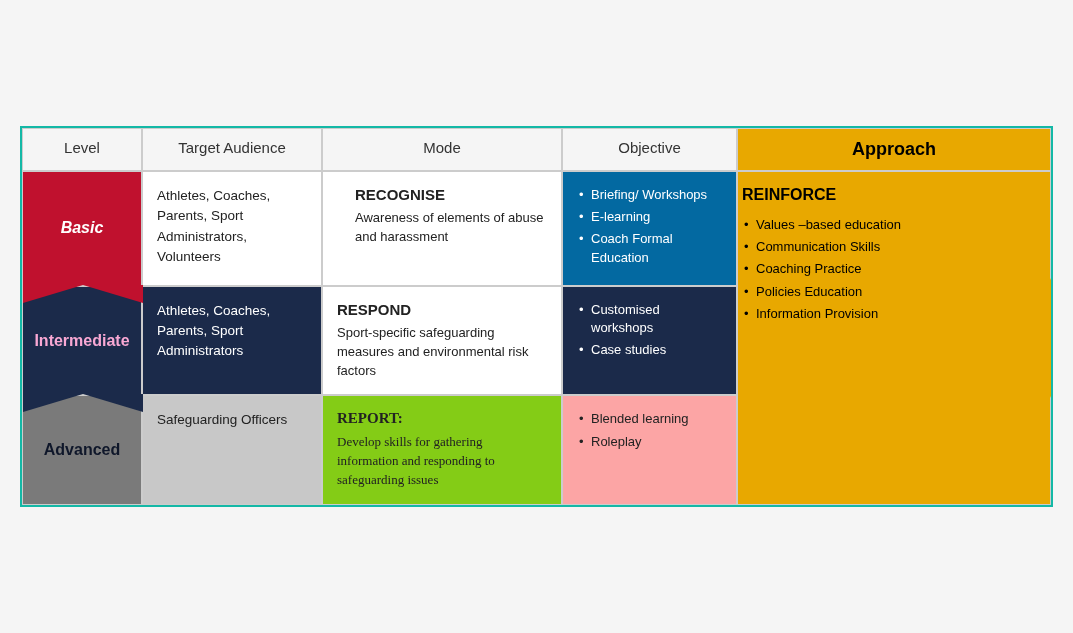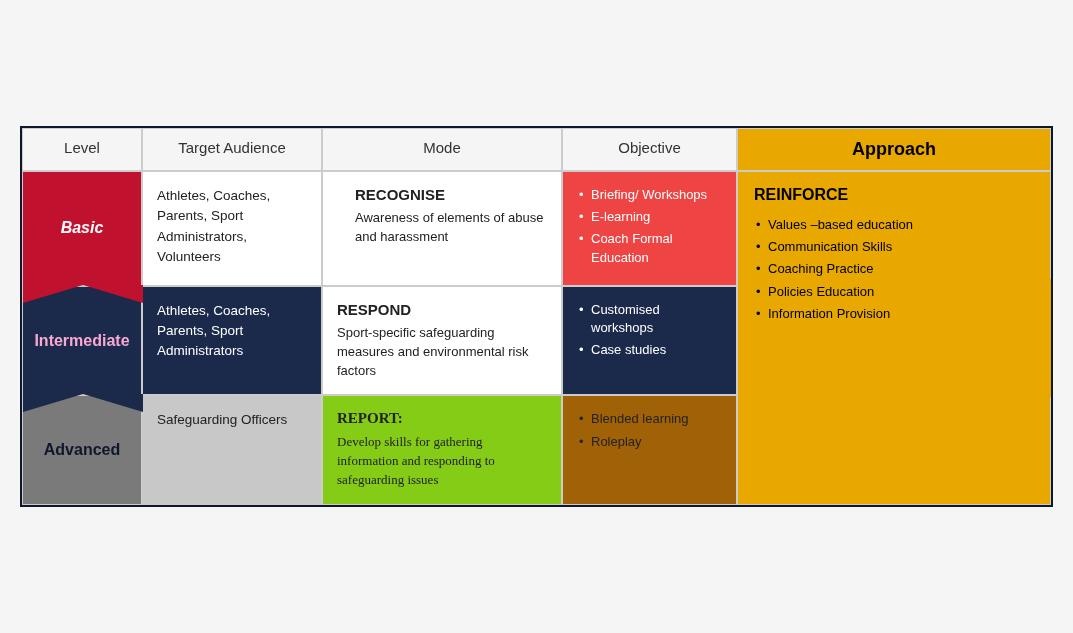--- a/index.html
+++ b/index.html
@@ -7,21 +7,21 @@
       font-family: Arial, sans-serif;
       background: #f5f5f5;
       display: flex;
       justify-content: center;
       align-items: center;
       min-height: 100vh;
       padding: 20px;
     }
     .table-wrapper {
       width: 1033px;
-      border: 2px solid #0f172a;
+      border: 2px solid #14b8a6;
       background: white;
       position: relative;
       overflow: hidden;
     }
     .grid {
       display: grid;
       grid-template-columns: 120px 180px 240px 175px 1fr;
       width: 100%;
     }
 
@@ -90,28 +90,28 @@
     }
 
     .cell-objective-basic { background: #fff; padding-left: 32px; }
     .cell-objective-inter { background: #fff; }
     .cell-objective-adv { background: #84cc16; font-family: Liberation Serif, serif; }
 
     .cell-audience-basic { background: #fff; }
     .cell-audience-inter { background: #1b2a4a; color: white; }
     .cell-audience-adv { background: #c8c8c8; }
 
-    .cell-mode-basic { background: #ef4444; color: white; }
+    .cell-mode-basic { background: #0369a1; color: white; }
     .cell-mode-inter { background: #1b2a4a; color: white; }
     .cell-mode-adv { background: #b0b0b0; }
 
     .approach-cell {
       background: #e8a800;
       border: 1px solid #ccc;
-      padding: 14px 16px;
+      padding: 14px 4px;
       grid-row: 2 / 5;
       position: relative;
     }
 
     .obj-title {
       font-weight: bold;
       font-size: 15px;
       margin-bottom: 6px;
     }
     .obj-body {
@@ -244,21 +244,21 @@
     <div class="level-advanced">
       <span>Advanced</span>
     </div>
     <div class="cell cell-audience-adv">
       <span style="font-size:13.5px; line-height:1.5;">Safeguarding Officers</span>
     </div>
     <div class="cell cell-objective-adv">
       <div class="obj-title">REPORT:</div>
       <div class="obj-body">Develop skills for gathering information and responding to safeguarding issues</div>
     </div>
-    <div class="cell cell-mode-adv" style="background:#a16207;">
+    <div class="cell cell-mode-adv" style="background:#fca5a5;">
       <ul class="bullet-list">
         <li>Blended learning</li>
         <li>Roleplay</li>
       </ul>
     </div>
 
   </div>
 </div>
 
 </body></html>

